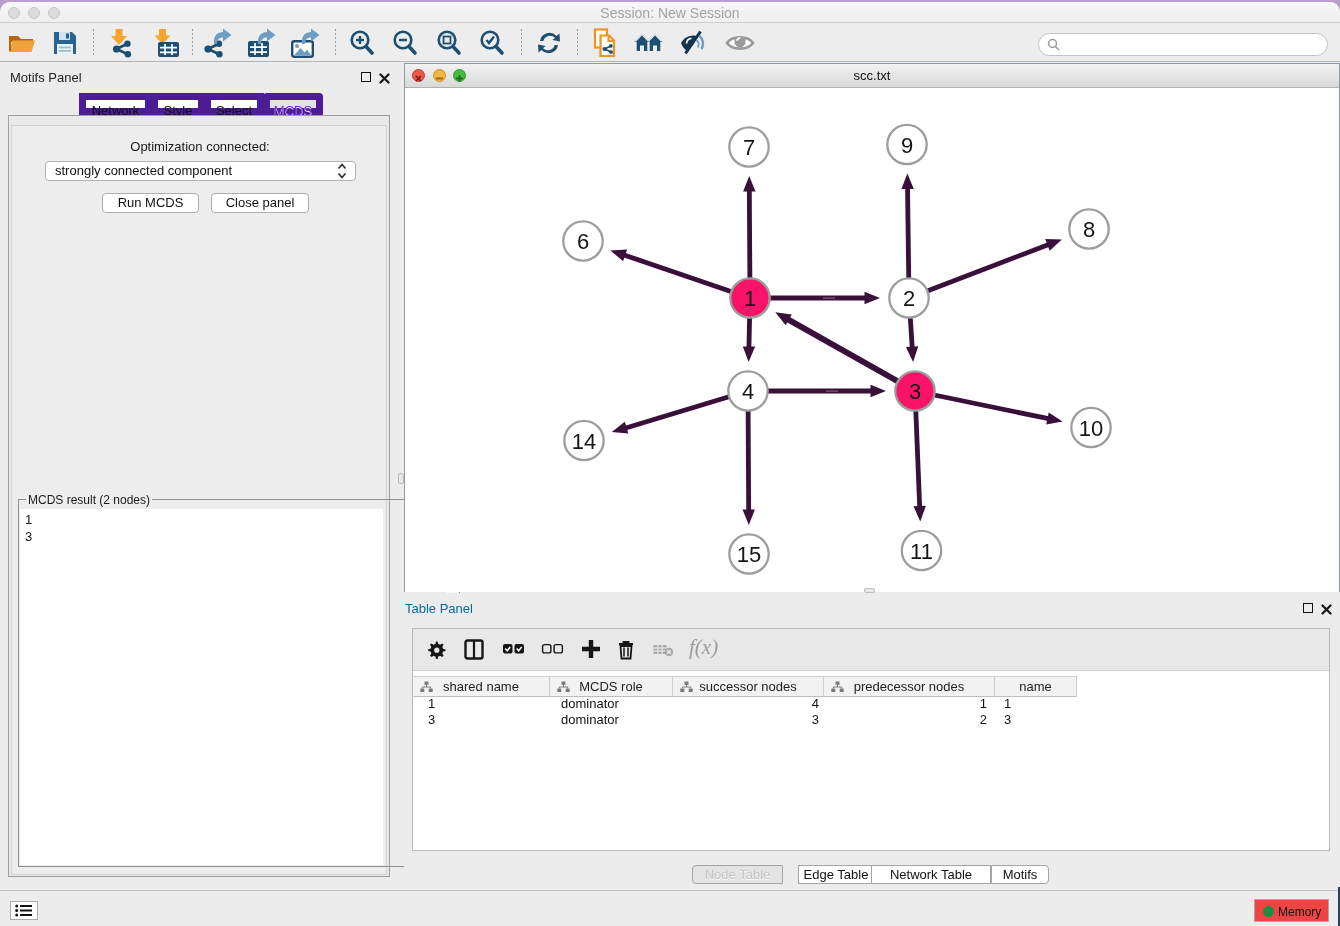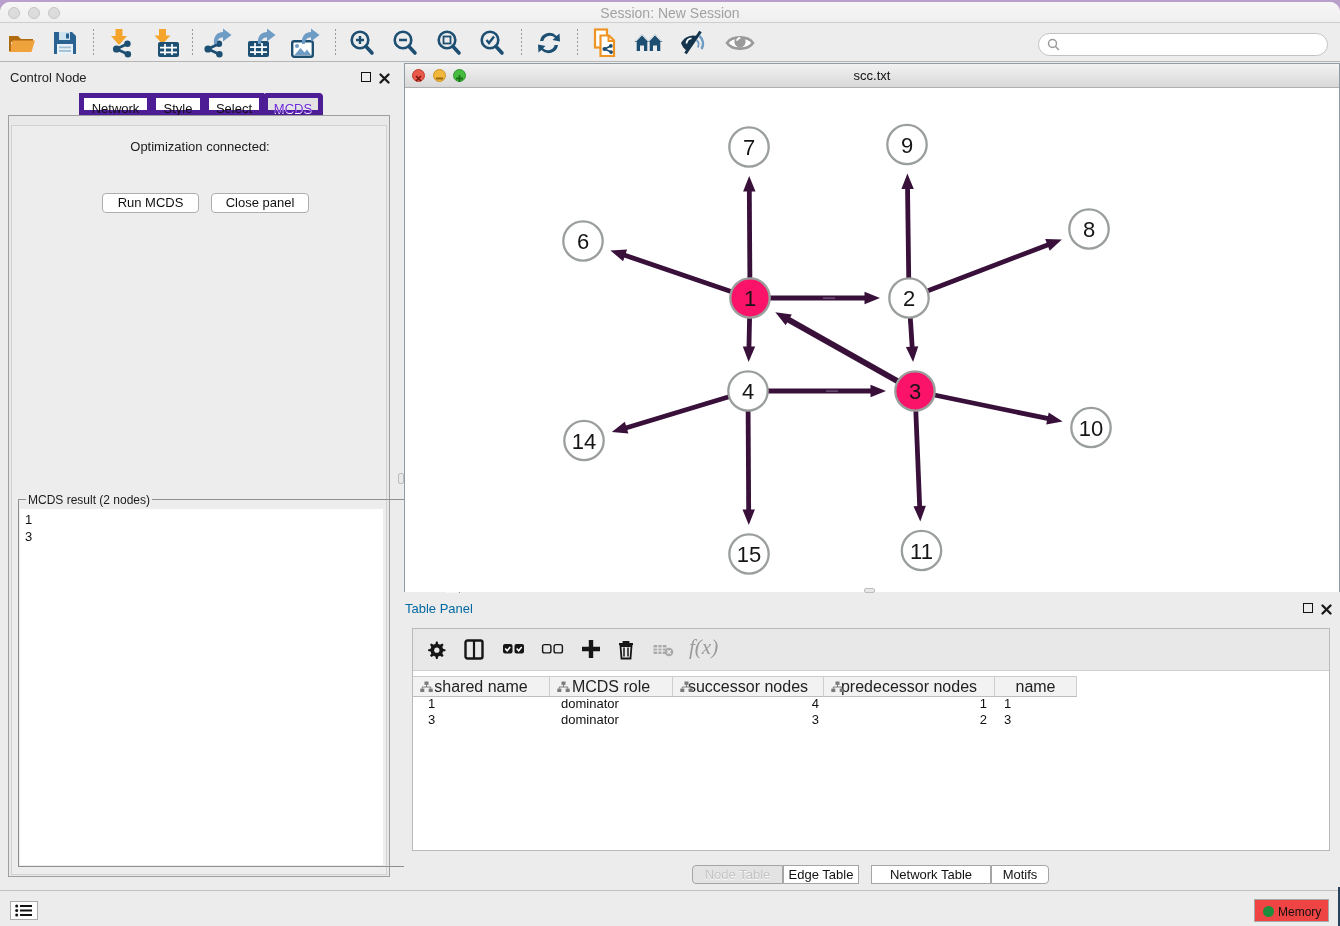--- a/index.html
+++ b/index.html
@@ -9,21 +9,21 @@
 .tl{position:absolute;top:5px;width:12px;height:12px;border-radius:50%;background:#dcdcdc;border:1px solid #c6c6c6;}
 #title{position:absolute;left:0;top:3px;width:1340px;text-align:center;font-size:14px;color:#a2a2a2;}
 
 #toolbar{position:absolute;left:0;top:22px;width:1340px;height:38px;background:#ededed;border-bottom:1px solid #b5b5b5;}
 .sep{position:absolute;top:5px;height:28px;width:1px;background:repeating-linear-gradient(#9a9a9a 0 2px,transparent 2px 4px);}
 .tbi{position:absolute;top:4px;}
 #search{position:absolute;left:1038px;top:9px;width:290px;height:23px;background:#fff;border:1px solid #c2c2c2;border-radius:12px;}
 
 #cp{position:absolute;left:0;top:61px;width:392px;height:827px;background:#ececec;}
 #cphead{position:absolute;left:10px;top:7px;font-size:13px;color:#222;}
-.tab{position:absolute;top:30px;height:22px;border:5px solid #4c1d95;background:#fff;color:#111;font-size:13px;text-align:center;line-height:21px;}
+.tab{position:absolute;top:30px;height:22px;border:7px solid #4c1d95;background:#fff;color:#111;font-size:13px;text-align:center;line-height:21px;}
 #tabpane{position:absolute;left:8px;top:52px;width:382px;height:762px;border:1px solid #9e9e9e;background:#e9e9e9;}
 #innerpane{position:absolute;left:2px;top:9px;width:376px;height:750px;border:1px solid #d2d2d2;background:#ededed;}
 #optlabel{position:absolute;left:0;top:23px;width:382px;text-align:center;font-size:13px;color:#1b1b1b;}
 #combo{position:absolute;left:36px;top:45px;width:311px;height:20px;background:#fff;border:1px solid #b3b3b3;border-radius:4px;font-size:13px;color:#111;line-height:18px;padding-left:9px;}
 .btn{position:absolute;top:77px;height:20px;background:#fff;border:1px solid #aeaeae;border-radius:4px;font-size:13px;color:#111;text-align:center;line-height:18px;}
 #fieldset{position:absolute;left:9px;top:383px;width:442px;height:368px;border:1px solid #8f8f8f;}
 #fslegend{position:absolute;left:7px;top:-7px;background:#ededed;font-size:12px;color:#1b1b1b;padding:0 2px;}
 #fsinner{position:absolute;left:1px;top:9px;width:363px;height:356px;background:#fff;font-size:13px;color:#111;}
 #fsscroll{position:absolute;right:1px;top:9px;width:14px;height:356px;background:#f7f7f7;border-left:1px solid #e0e0e0;}
 
@@ -31,21 +31,21 @@
 #nettitle{position:absolute;left:0;top:0;width:934px;height:24px;background:linear-gradient(#f2f2f2,#d8d8d8);border-bottom:1px solid #b0b0b0;}
 #netname{position:absolute;left:0;top:4px;width:934px;text-align:center;font-size:13px;color:#111;}
 .mac{position:absolute;top:5px;width:13px;height:13px;border-radius:50%;}
 #canvas{position:absolute;left:0;top:25px;width:934px;height:503px;background:#fff;}
 
 #tp{position:absolute;left:404px;top:591px;width:936px;height:295px;background:#ececec;}
 #tphead{position:absolute;left:1px;top:8px;font-size:13px;color:#0369a1;}
 #tpbox{position:absolute;left:8px;top:35px;width:918px;height:223px;border:1px solid #b9b9b9;background:#fff;}
 #tptoolbar{position:absolute;left:0;top:0;width:916px;height:42px;background:#e8e8e8;border-bottom:1px solid #cfcfcf;}
 #thead{position:absolute;left:0;top:47px;height:20px;}
-.th{position:absolute;top:0;height:21px;background:#f2f2f2;border-top:1px solid #cdcdcd;border-bottom:1px solid #bdbdbd;border-right:1px solid #cdcdcd;font-size:16px;color:#222;text-align:center;line-height:20px;}
+.th{position:absolute;top:0;height:21px;background:#f2f2f2;border-top:1px solid #cdcdcd;border-bottom:1px solid #bdbdbd;border-right:1px solid #cdcdcd;font-size:13px;color:#222;text-align:center;line-height:20px;}
 .td{position:absolute;font-size:13px;color:#111;}
 
 .btab{position:absolute;top:272px;height:19px;border:1px solid #a5a5a5;background:#fff;color:#111;font-size:13px;text-align:center;line-height:18px;}
 
 #status{position:absolute;left:0;top:888px;width:1340px;height:38px;background:#ececec;border-top:1px solid #c2c2c2;}
 #memory{position:absolute;left:1254px;top:8px;width:75px;height:23px;background:#ef4444;border:1px solid #a8a8a8;font-size:12px;color:#111;}
 #listbtn{position:absolute;left:10px;top:10px;width:28px;height:19px;background:#fdfdfd;border:1px solid #ababab;}
 svg text{font-family:"Liberation Sans",sans-serif;}
 </style></head><body>
 <div id="win">
@@ -196,32 +196,35 @@
         <path d="M11.8,12.8 A4.2,4.2 0 0 1 15.3,9.9" stroke="#fff" stroke-width="1.6" fill="none"></path>
       </svg>
     <div id="search">
         <svg width="16" height="16" style="position:absolute;left:7px;top:3px" viewBox="0 0 16 16">
           <circle cx="6.5" cy="6.5" r="4" stroke="#9a9a9a" stroke-width="1.5" fill="none"></circle>
           <line x1="9.5" y1="9.5" x2="13" y2="13" stroke="#9a9a9a" stroke-width="1.5"></line>
         </svg>
       </div>
   </div>
   <div id="cp">
-    <div id="cphead">Control Node</div>
+    <div id="cphead">Motifs Panel</div>
     <div class="abs" style="left:361px;top:9px;width:10px;height:10px;border:1.6px solid #111;"></div>
     <div class="abs" style="left:379px;top:7px;"><svg width="11" height="11" viewBox="0 0 11 11">
           <path d="M1.5,1.5 L9.5,9.5 M9.5,1.5 L1.5,9.5" stroke="#1a1a1a" stroke-width="2.3" stroke-linecap="round"></path>
         </svg></div>
     <div class="tab" style="left:79px;width:73px;">Network</div>
     <div class="tab" style="left:151px;width:54px;">Style</div>
     <div class="tab" style="left:204px;width:60px;">Select</div>
     <div class="tab" style="left:263px;width:60px;background:#e3e3e3;color:#6d28d9;text-shadow:0 1px 0 #fafafa;border-radius:4px 4px 0 0;">MCDS</div>
     <div id="tabpane">
       <div id="innerpane"></div>
       <div id="optlabel">Optimization connected:</div>
+      <div id="combo">strongly connected component<svg width="12" height="16" viewBox="0 0 12 16" style="position:absolute;right:7px;top:1px">
+            <path d="M2.5,5.5 L6,1.5 L9.5,5.5 M2.5,10.5 L6,14.5 L9.5,10.5" stroke="#333" stroke-width="1.8" fill="none"></path>
+          </svg></div>
       <div class="btn" style="left:93px;width:97px;">Run MCDS</div>
       <div class="btn" style="left:202px;width:98px;">Close panel</div>
       <div id="fieldset">
         <div id="fslegend">MCDS result (2 nodes)</div>
         <div id="fsinner">
             <div style="padding:2px 0 0 5px;line-height:17px;">1<br>3</div>
           </div>
         <div id="fsscroll"></div>
       </div>
     </div>
@@ -405,21 +408,21 @@
           <div class="td" style="left:411px;top:66.5px;width:163px;text-align:right;">1</div>
           <div class="td" style="left:591px;top:66.5px;">1</div>
           <div class="td" style="left:15px;top:83px;">3</div>
           <div class="td" style="left:148px;top:83px;">dominator</div>
           <div class="td" style="left:260px;top:83px;width:146px;text-align:right;">3</div>
           <div class="td" style="left:411px;top:83px;width:163px;text-align:right;">2</div>
           <div class="td" style="left:591px;top:83px;">3</div>
         </div>
     </div>
     <div class="btab" style="left:288px;width:91px;background:#e3e3e3;color:#c4c4c4;text-shadow:0 1px 0 #fafafa;border-radius:4px 0 0 4px;">Node Table</div>
-    <div class="btab" style="left:379px;width:76px;">Edge Table</div>
+    <div class="btab" style="left:394px;width:76px;">Edge Table</div>
     <div class="btab" style="left:467px;width:120px;">Network Table</div>
     <div class="btab" style="left:587px;width:58px;border-radius:0 4px 4px 0;">Motifs</div>
   </div>
   <div style="position:absolute;left:398px;top:471px;width:6px;height:11px;background:#e8e8e8;border:1px solid #bdbdbd;border-radius:2px;"></div>
     <div style="position:absolute;left:864px;top:586px;width:11px;height:5px;background:#e8e8e8;border:1px solid #bdbdbd;border-radius:2px;"></div>
   <div id="status">
     <div id="listbtn">
         <svg width="18" height="13" viewBox="0 0 18 13" style="position:absolute;left:4px;top:2px">
           <g stroke="#111" stroke-width="2">
             <line x1="5" y1="2" x2="17" y2="2"></line>

